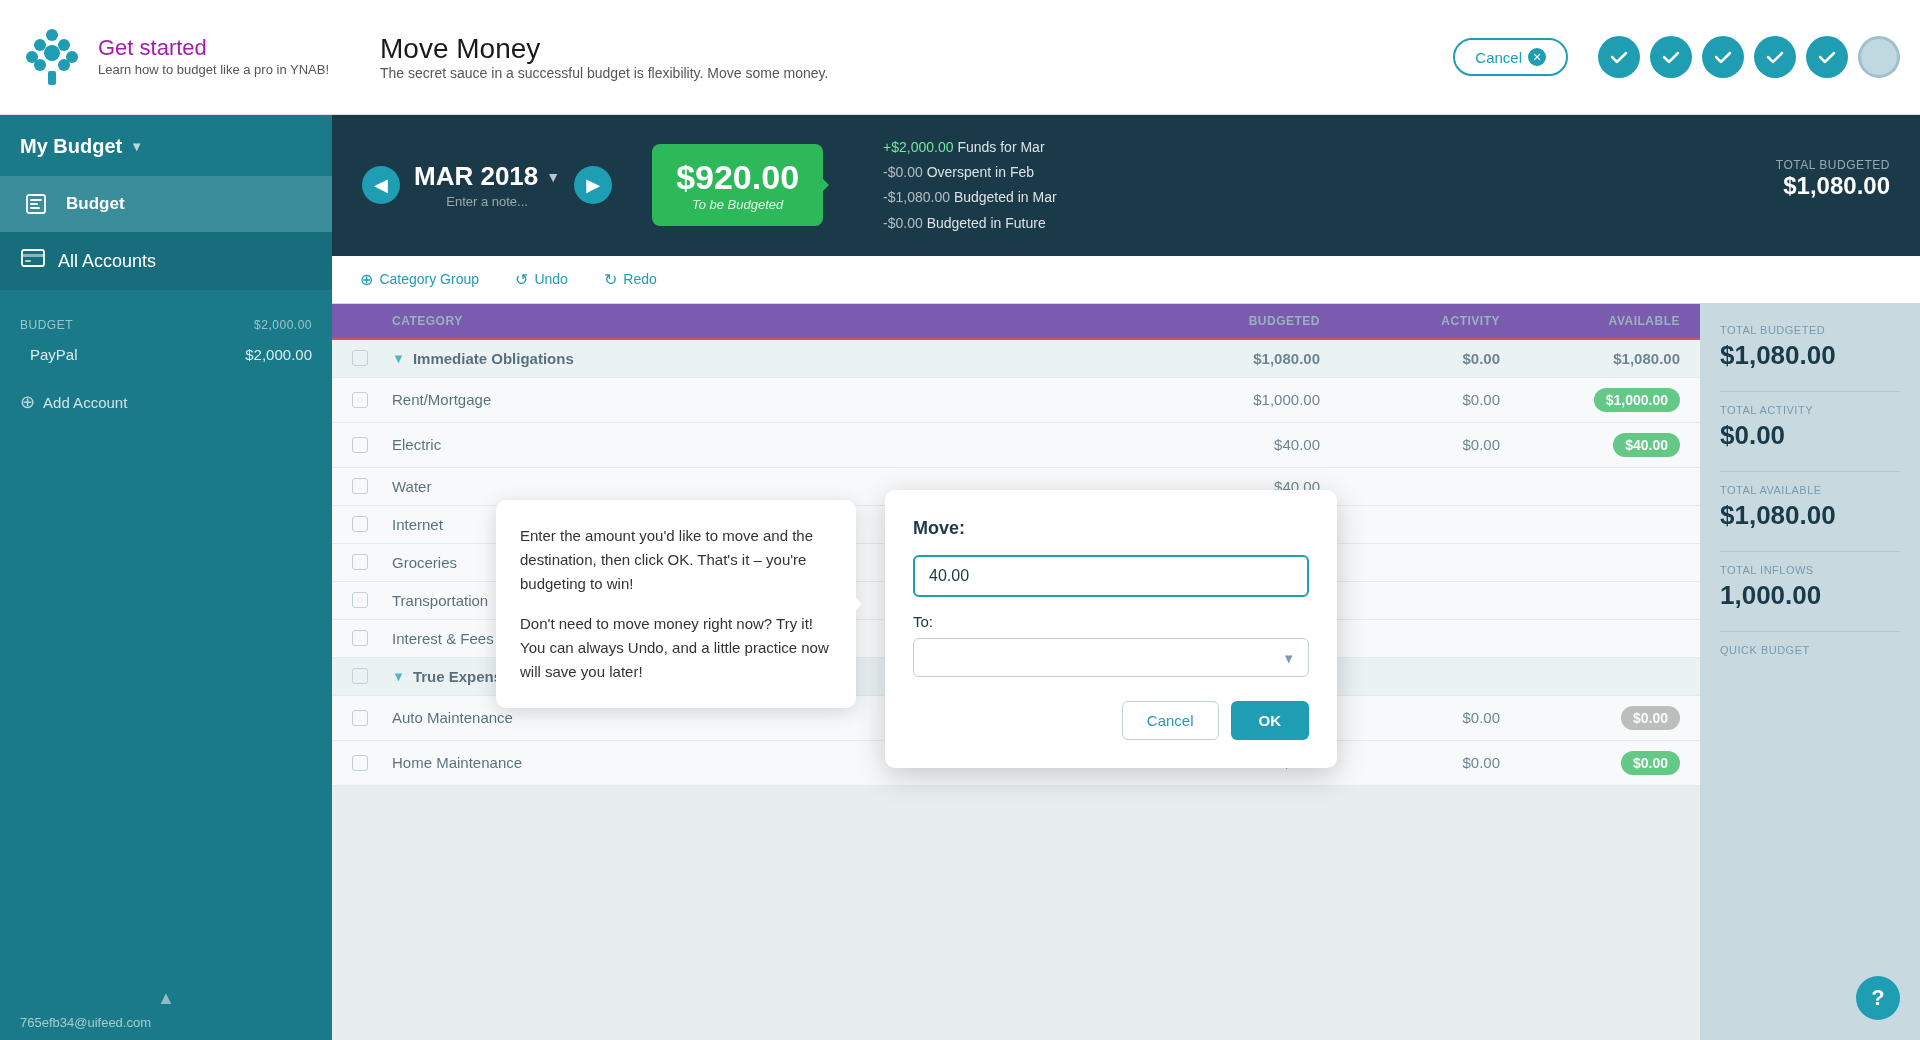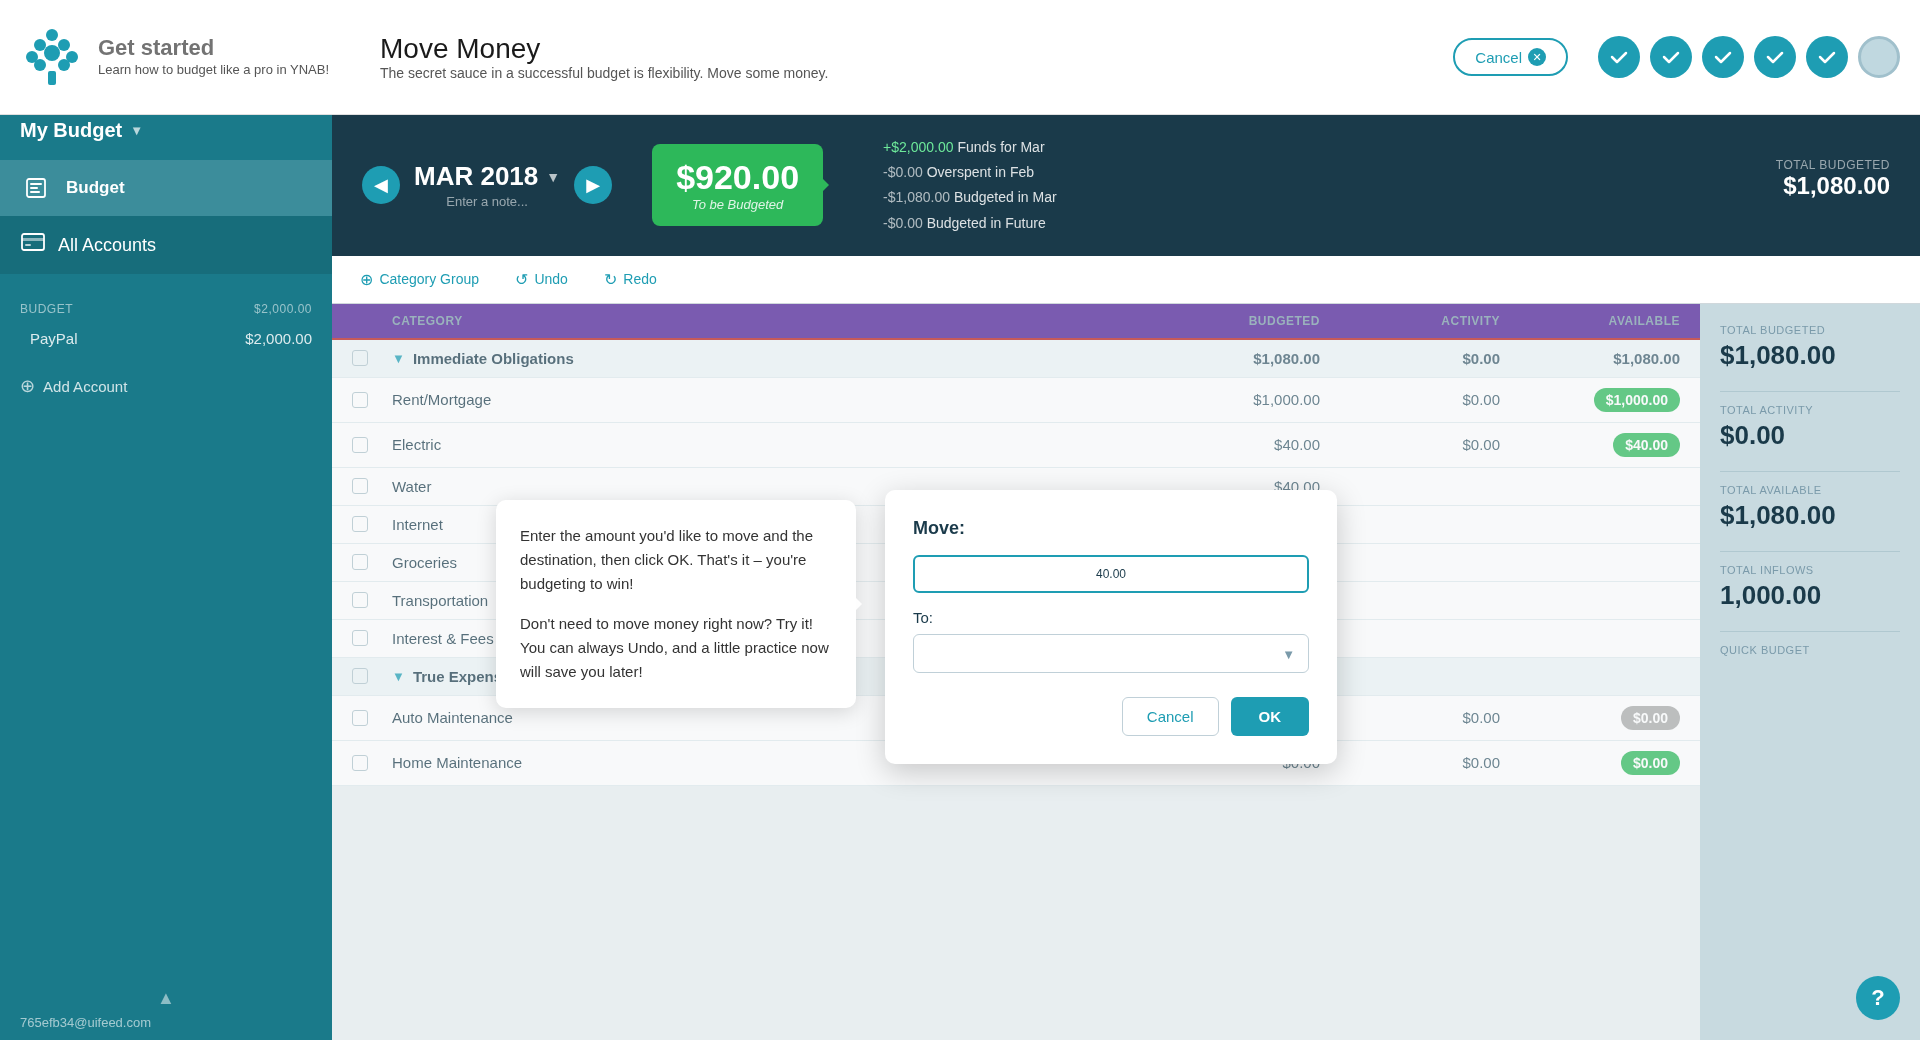--- a/index.html
+++ b/index.html
@@ -21,22 +21,22 @@
       align-items: center;
       gap: 14px;
       width: 330px;
     }
     .logo-tree {
       width: 64px;
       height: 64px;
     }
     .logo-text h1 {
       font-size: 22px;
-      font-weight: 700;
-      color: #737373;
+      font-weight: 400;
+      color: #a21caf;
     }
     .logo-text p {
       font-size: 13px;
       color: #555;
       line-height: 1.4;
     }
     .move-money-banner {
       flex: 1;
       padding: 0 30px;
     }
@@ -133,21 +133,21 @@
       width: 32px;
       height: 32px;
       display: flex;
       align-items: center;
       justify-content: center;
     }
     .my-budget-header {
       display: flex;
       align-items: center;
       gap: 8px;
-      padding: 4px 20px 8px;
+      padding: 20px 20px 8px;
       font-size: 20px;
       font-weight: 700;
       color: white;
       cursor: pointer;
     }
     .my-budget-header .chevron {
       font-size: 13px;
       color: rgba(255,255,255,0.7);
     }
 
@@ -493,25 +493,24 @@
     .move-modal h3 {
       font-size: 18px;
       color: #1a3a4a;
       margin-bottom: 16px;
     }
     .move-input {
       width: 100%;
       border: 2px solid #1e9db3;
       border-radius: 6px;
       padding: 10px 14px;
-      font-size: 12px;
+      font-size: 16px;
       color: #1a3a4a;
       outline: none;
       margin-bottom: 16px;
-      text-align: center;
     }
     .to-label {
       font-size: 15px;
       color: #1a3a4a;
       margin-bottom: 8px;
     }
     .to-select {
       width: 100%;
       border: 1px solid #c0d0d8;
       border-radius: 6px;

